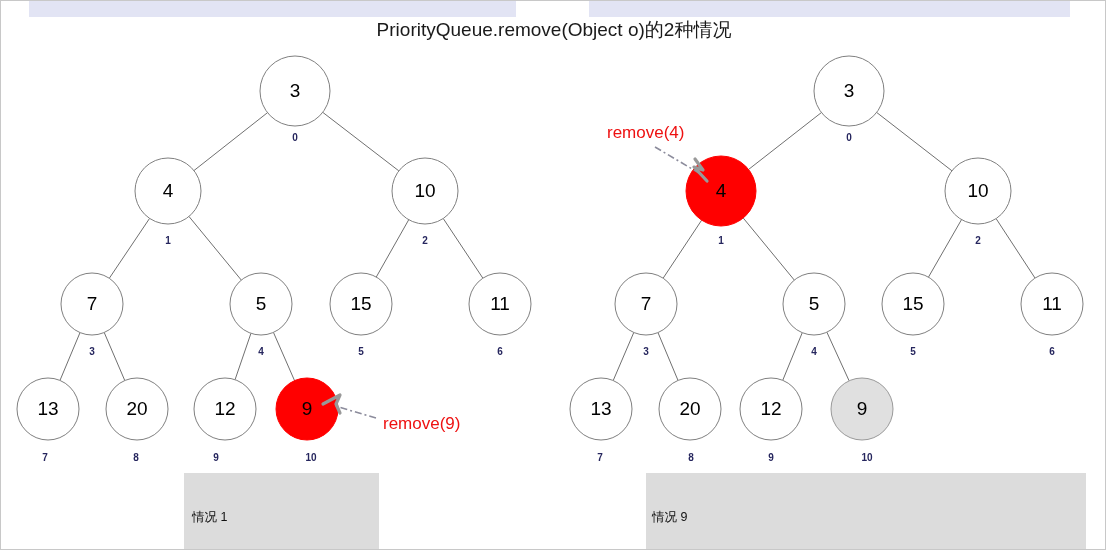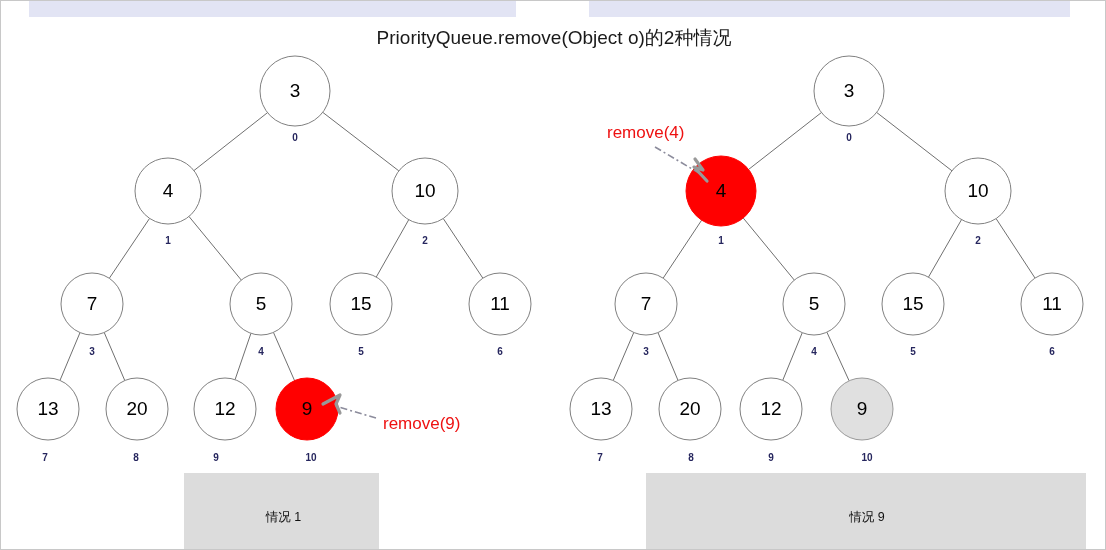--- a/index.html
+++ b/index.html
@@ -22,21 +22,21 @@
   #diagram-svg {
     position: absolute;
     left: 0;
     top: 0;
     width: 1106px;
     height: 550px;
   }
   .title-text {
     position: absolute;
     left: 0;
-    top: 24px;
+    top: 16px;
     width: 1106px;
     text-align: center;
     font-size: 19px;
     color: #1a1a1a;
     font-family: "Liberation Sans", "DejaVu Sans", sans-serif;
   }
   .node-label {
     font-family: "Liberation Sans", "DejaVu Sans", sans-serif;
     font-size: 19px;
     fill: #000000;
@@ -60,21 +60,21 @@
     position: absolute;
     background: #dcdcdc;
     color: #111111;
     font-size: 12.5px;
     line-height: 17px;
     font-family: "Liberation Sans", "DejaVu Sans", sans-serif;
     white-space: pre;
   }
   .caption-title {
     display: block;
-    text-align: center;
+    text-align: left;
   }
   #caption-left {
     left: 183px;
     top: 472px;
     width: 195px;
     padding: 2px 4px 4px 8px;
     box-sizing: border-box;
   }
   #caption-right {
     left: 645px;

